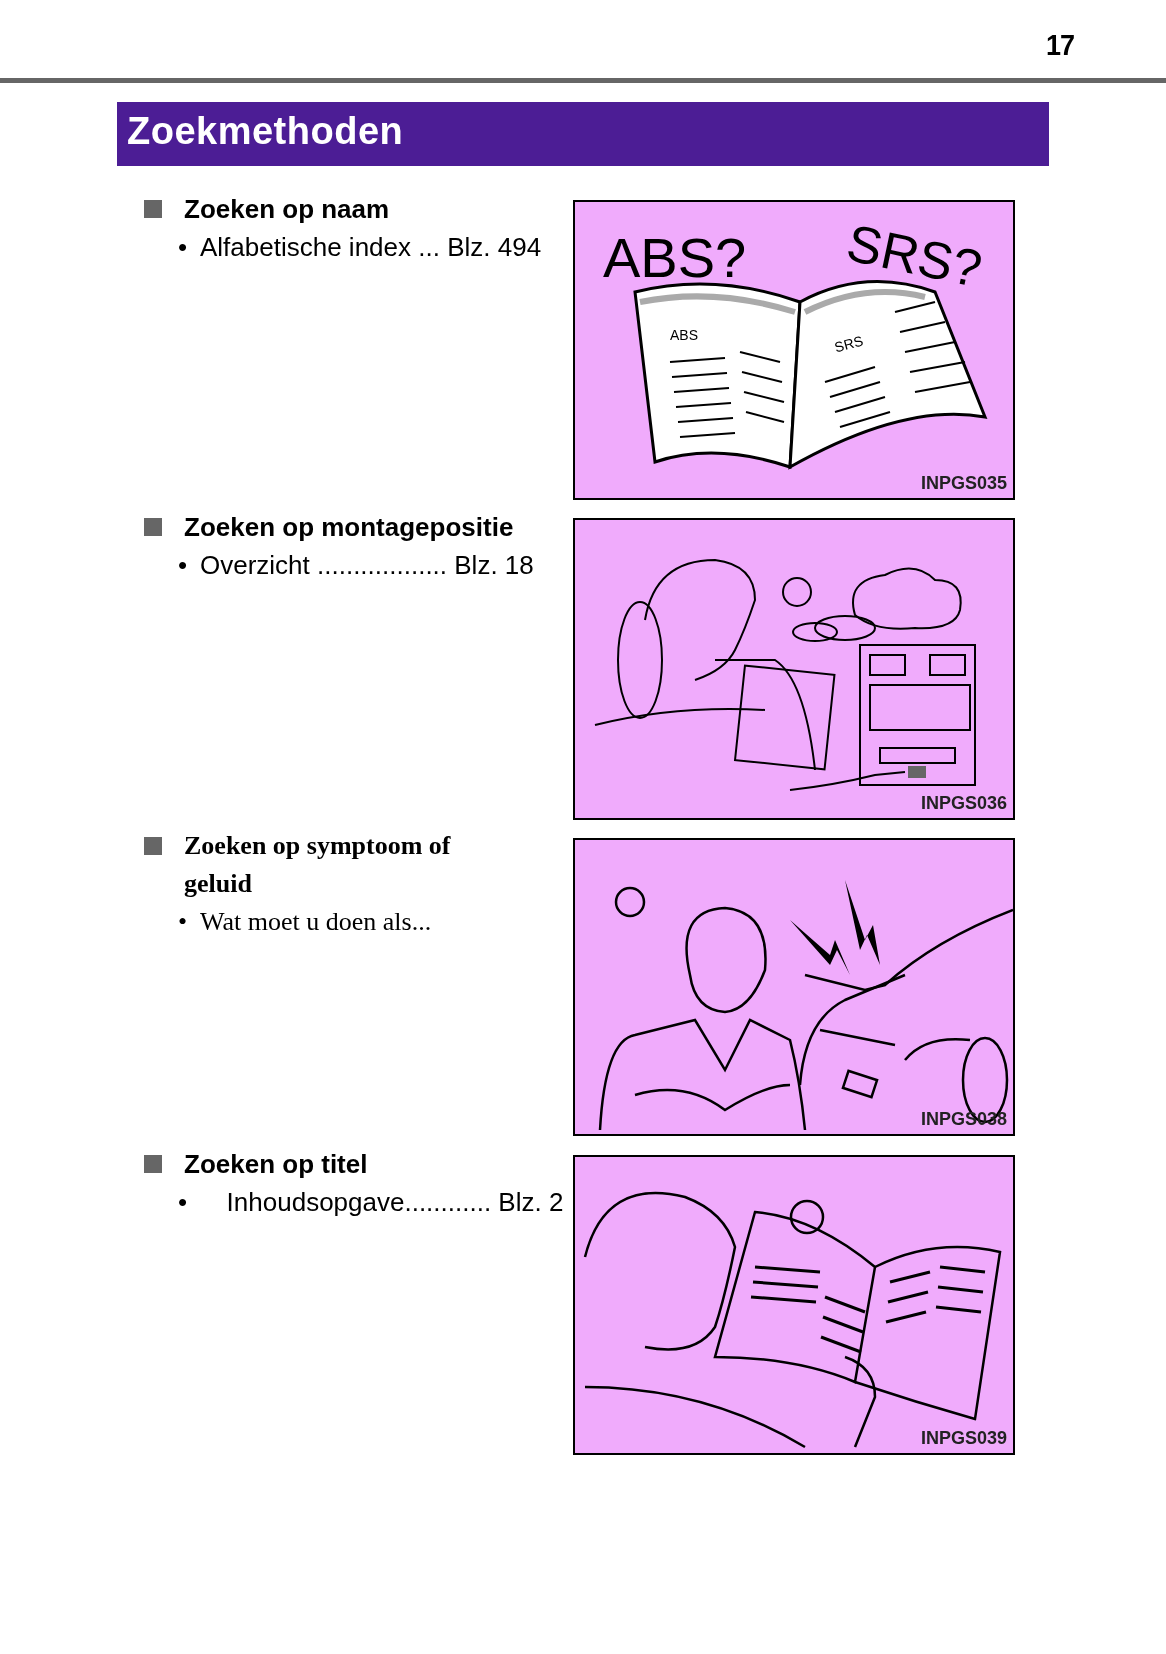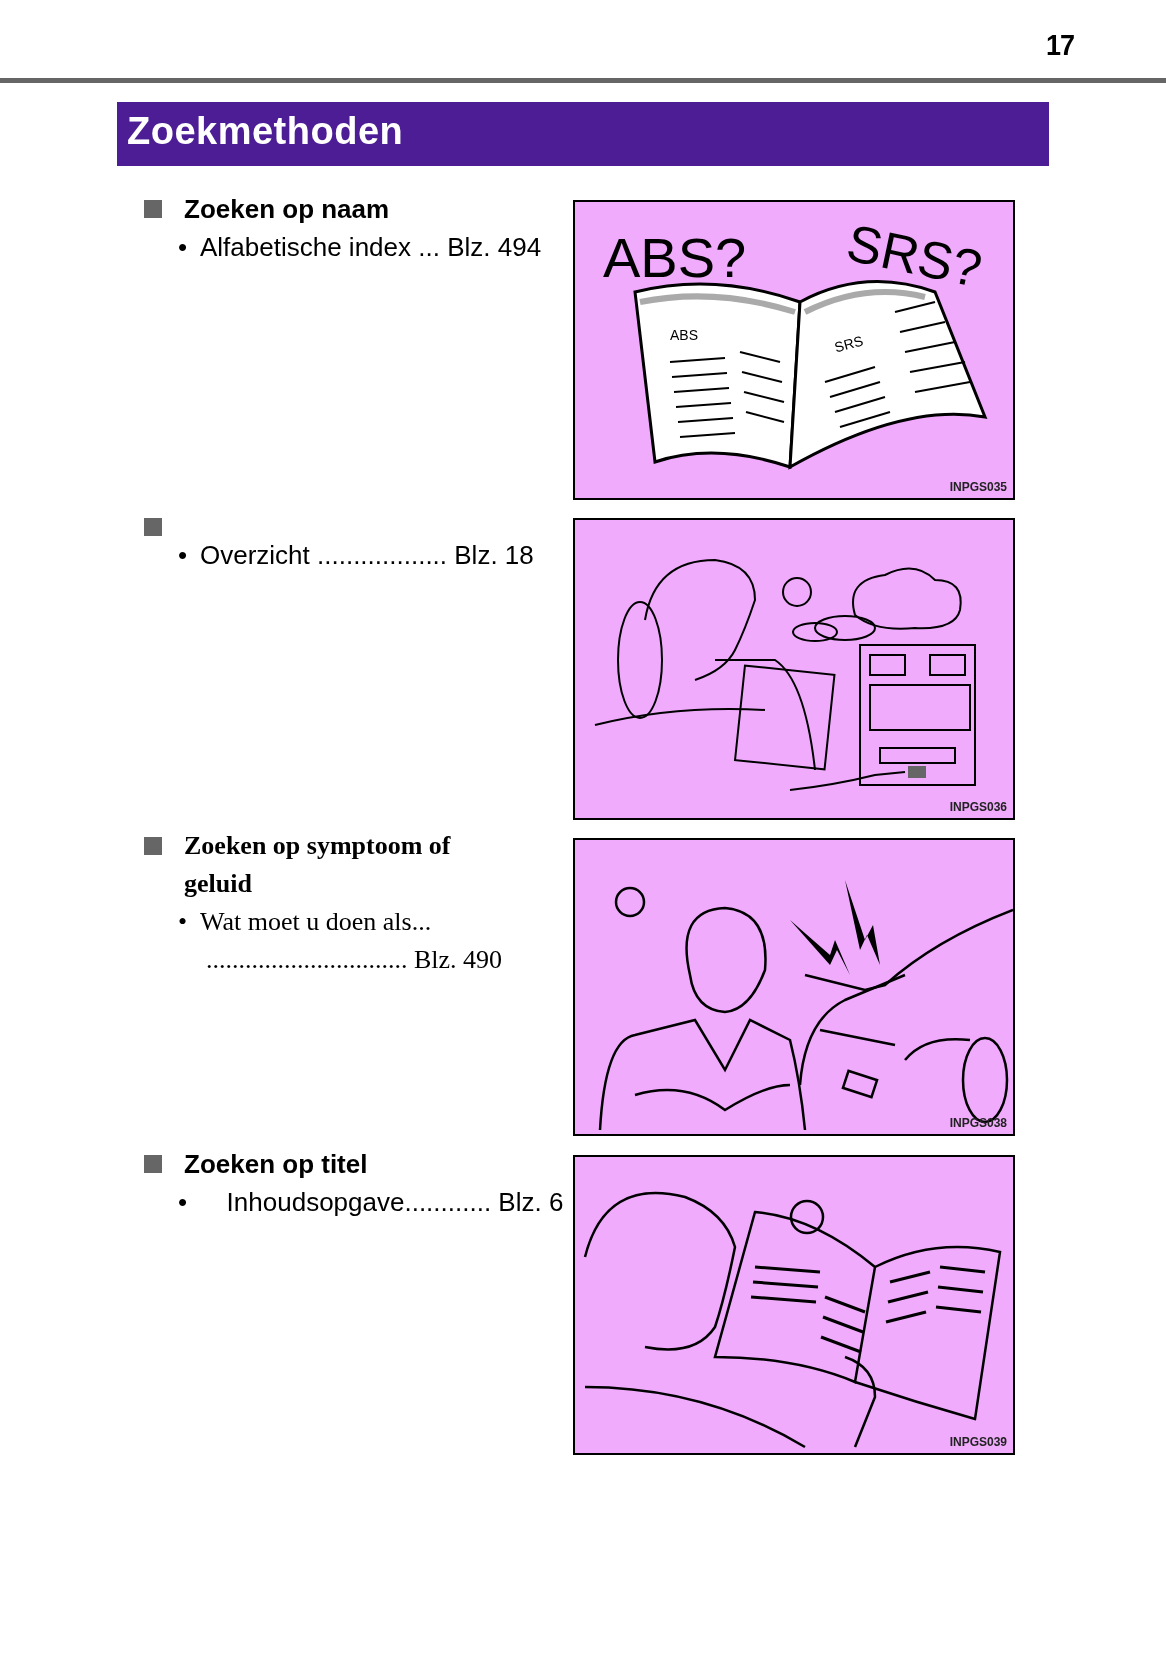--- a/index.html
+++ b/index.html
@@ -11,21 +11,21 @@
   .title-bar { position: absolute; left: 117px; top: 102px; width: 932px; height: 64px; background: #4c1d95; }
   .title-bar .title { position: absolute; left: 10px; top: 8px; color: #ffffff; font-size: 38px; font-weight: 900;
                       letter-spacing: 0.5px; }
   .section { position: absolute; left: 140px; width: 450px; }
   .section-head { font-size: 26px; font-weight: bold; line-height: 38px; display: flex; align-items: flex-start; gap: 10px; }
   .sq { display: inline-block; width: 18px; height: 18px; background: #666666; margin: 10px 12px 0 4px; flex-shrink: 0; }
   .entry { font-size: 26px; line-height: 38px; padding-left: 36px; position: relative; }
   .entry .bullet { position: absolute; left: 38px; top: 0; }
   .entry .txt { display: block; padding-left: 24px; }
   .figure { position: absolute; left: 573px; width: 438px; border: 2px solid #000; background: #f0abfc; }
-  .figure .code { position: absolute; right: 6px; bottom: 4px; font-size: 12px; font-weight: bold; color: #222; }
+  .figure .code { position: absolute; right: 6px; bottom: 4px; font-size: 18px; font-weight: bold; color: #222; }
   .figure svg { position: absolute; left: 0; top: 0; }
 </style>
 </head>
 <body>
 
 <div class="page-number">17</div>
 <div class="top-rule"></div>
 
 <div class="title-bar">
   <div class="title">Zoekmethoden</div>
@@ -38,50 +38,50 @@
   </div>
   <div class="entry">
     <span class="bullet">•</span>
     <span class="txt">Alfabetische index ... Blz. 494</span>
   </div>
 </div>
 
 <div class="section" style="top:508px;">
   <div class="section-head">
     <span class="sq"></span>
+    <span>Zoeken op montagepositie</span>
   </div>
   <div class="entry">
     <span class="bullet">•</span>
     <span class="txt">Overzicht .................. Blz. 18</span>
   </div>
 </div>
 
 <div class="section" style="top:827px;font-family:Liberation Serif, serif;">
   <div class="section-head">
     <span class="sq"></span>
     <span>
       <span>Zoeken op symptoom of</span><br>
       <span>geluid</span>
     </span>
   </div>
   <div class="entry">
     <span class="bullet">•</span>
     <span class="txt">Wat moet u doen als...</span>
-    <span class="txt" style="padding-left:30px;">............................... Blz. 490</span>
   </div>
 </div>
 
 <div class="section" style="top:1145px;text-align:center;">
   <div class="section-head">
     <span class="sq"></span>
     <span>Zoeken op titel</span>
   </div>
   <div class="entry">
     <span class="bullet">•</span>
-    <span class="txt">Inhoudsopgave............ Blz. 6</span>
+    <span class="txt">Inhoudsopgave............ Blz. 2</span>
   </div>
 </div>
 
 <div class="figure" style="top:200px;height:296px;">
   <svg width="438" height="296" viewBox="0 0 438 296">
     <text x="28" y="75" font-size="56" font-family="Liberation Sans, sans-serif" fill="#000">ABS?</text>
     <text x="270" y="70" font-size="52" font-family="Liberation Sans, sans-serif" fill="#000" transform="rotate(12 330 60)">SRS?</text>
     <path d="M60 90 Q140 70 225 100 L215 265 Q140 240 80 260 Z" fill="#fff" stroke="#000" stroke-width="3"></path>
     <path d="M225 100 Q290 65 360 90 L410 215 Q330 200 215 265 Z" fill="#fff" stroke="#000" stroke-width="3"></path>
     <path d="M65 100 Q140 85 220 110" stroke="#aaa" stroke-width="6" fill="none"></path>

